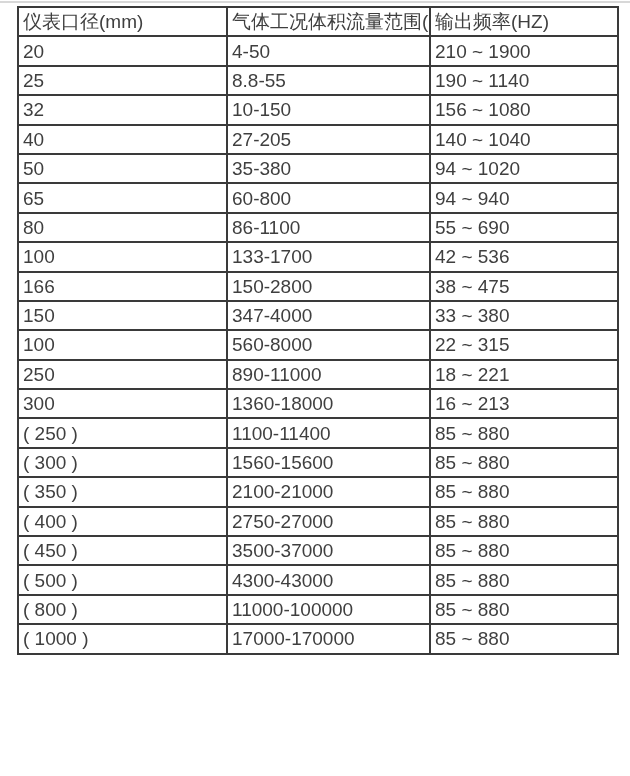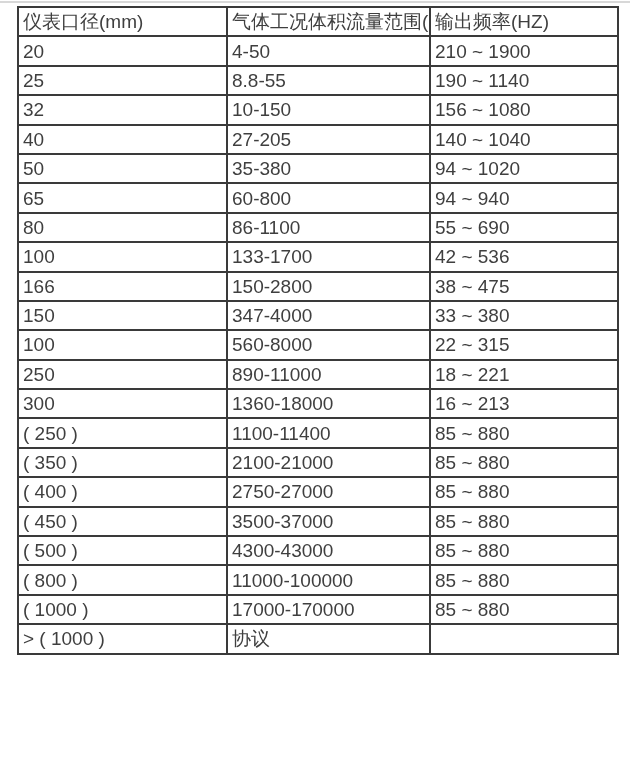--- a/index.html
+++ b/index.html
@@ -130,20 +130,25 @@
           <td>300</td>
           <td>1360-18000</td>
           <td>16 ~ 213</td>
         </tr>
         <tr>
           <td>( 250 )</td>
           <td>1100-11400</td>
           <td>85 ~ 880</td>
         </tr>
         <tr>
+          <td>( 300 )</td>
+          <td>1560-15600</td>
+          <td>85 ~ 880</td>
+        </tr>
+        <tr>
           <td>( 350 )</td>
           <td>2100-21000</td>
           <td>85 ~ 880</td>
         </tr>
         <tr>
           <td>( 400 )</td>
           <td>2750-27000</td>
           <td>85 ~ 880</td>
         </tr>
         <tr>
@@ -159,20 +164,15 @@
         <tr>
           <td>( 800 )</td>
           <td>11000-100000</td>
           <td>85 ~ 880</td>
         </tr>
         <tr>
           <td>( 1000 )</td>
           <td>17000-170000</td>
           <td>85 ~ 880</td>
         </tr>
-        <tr>
-          <td>&gt; ( 1000 )</td>
-          <td>协议</td>
-          <td></td>
-        </tr>
       </tbody>
   </table>
 </div>
 
 </body></html>

